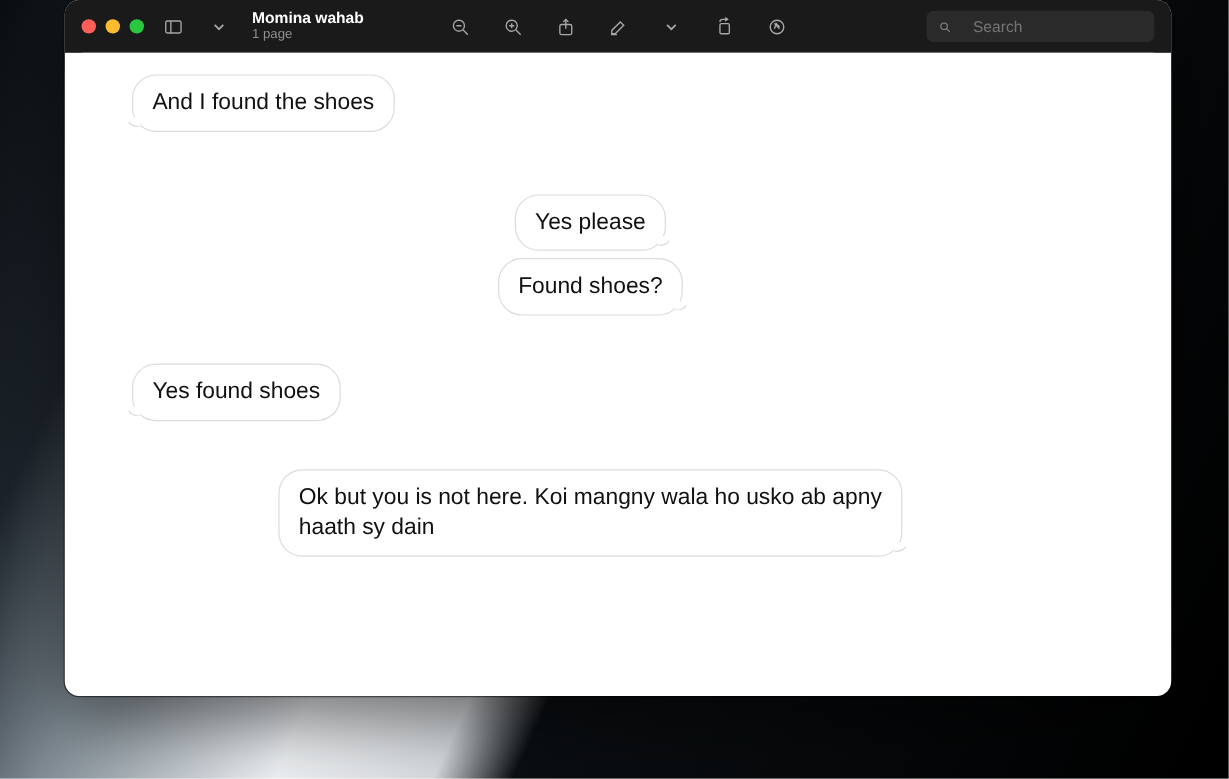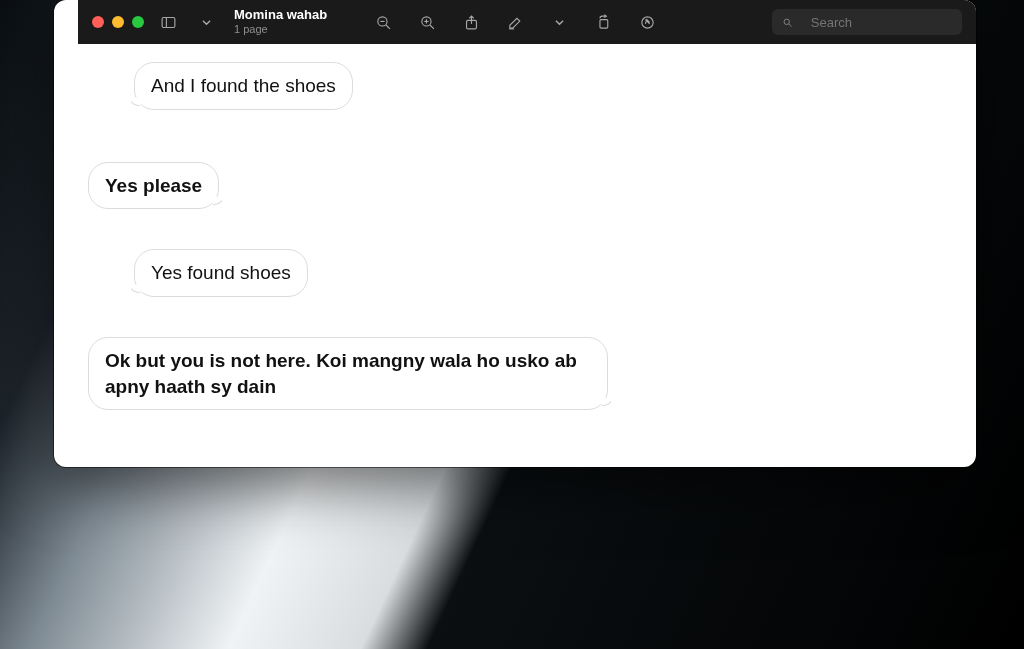--- a/index.html
+++ b/index.html
@@ -5,26 +5,25 @@
   * { box-sizing: border-box; margin: 0; padding: 0; }
   html, body { width: 1024px; height: 649px; overflow: hidden; font-family: -apple-system, "Helvetica Neue", Arial, sans-serif; }
   .desktop-bg {
     width: 1024px; height: 649px;
     background: linear-gradient(115deg, #0b0f12 0%, #1c232a 15%, #7e8a93 25%, #f0f3f5 40%, #d9dde0 50%, #0b0f12 55%, #000 100%);
     position: relative;
   }
   .window {
     position: absolute;
     left: 54px; top: 0;
-    width: 922px; height: 467px;
+    width: 922px; height: 580px;
     background: #fff;
     border-radius: 12px;
     overflow: hidden;
     box-shadow: 0 20px 60px rgba(0,0,0,.55), 0 0 0 1px rgba(0,0,0,.5);
-    padding-left: 24px;
   }
   .toolbar {
     height: 44px;
     background: #1a1a1a;
     display: flex;
     align-items: center;
     padding: 0 14px;
     gap: 10px;
     color: #b9b9b9;
   }
@@ -51,21 +50,21 @@
   .content {
     width:100%;
     height:calc(100% - 44px);
     overflow:auto;
     background:#fff;
     padding: 12px 10px 20px 10px;
     border-radius: 16px;
   }
   .msg-row { display:flex; margin: 6px 0; }
   .msg-row.left { justify-content:flex-start; padding-left: 46px;}
-  .msg-row.right{ justify-content:flex-start; padding-right: 46px; font-weight: bold;}
+  .msg-row.right{ justify-content:center; padding-right: 46px;}
   .bubble {
     max-width: 520px;
     padding: 10px 16px;
     border-radius: 20px;
     border: 1px solid #dcdcdc;
     background: #ffffff;
     font-size: 19px;
     line-height: 1.35;
     color:#111;
     position:relative;
@@ -181,20 +180,23 @@
 
     <div class="content" id="content">
 
     <div class="msg-row left">
           <div class="bubble">And I found the shoes</div>
         </div>
         <div class="gap-lg"></div>
         <div class="msg-row right">
           <div class="bubble">Yes please</div>
         </div>
+        <div class="msg-row right">
+          <div class="bubble">Found shoes?</div>
+        </div>
         <div class="gap-md"></div>
         <div class="msg-row left">
           <div class="bubble">Yes found shoes</div>
         </div>
         <div class="gap-md"></div>
         <div class="msg-row right">
           <div class="bubble">Ok but you is not here. Koi mangny wala ho usko ab apny haath sy dain</div>
         </div>
         <div class="gap-md"></div>
       </div>

